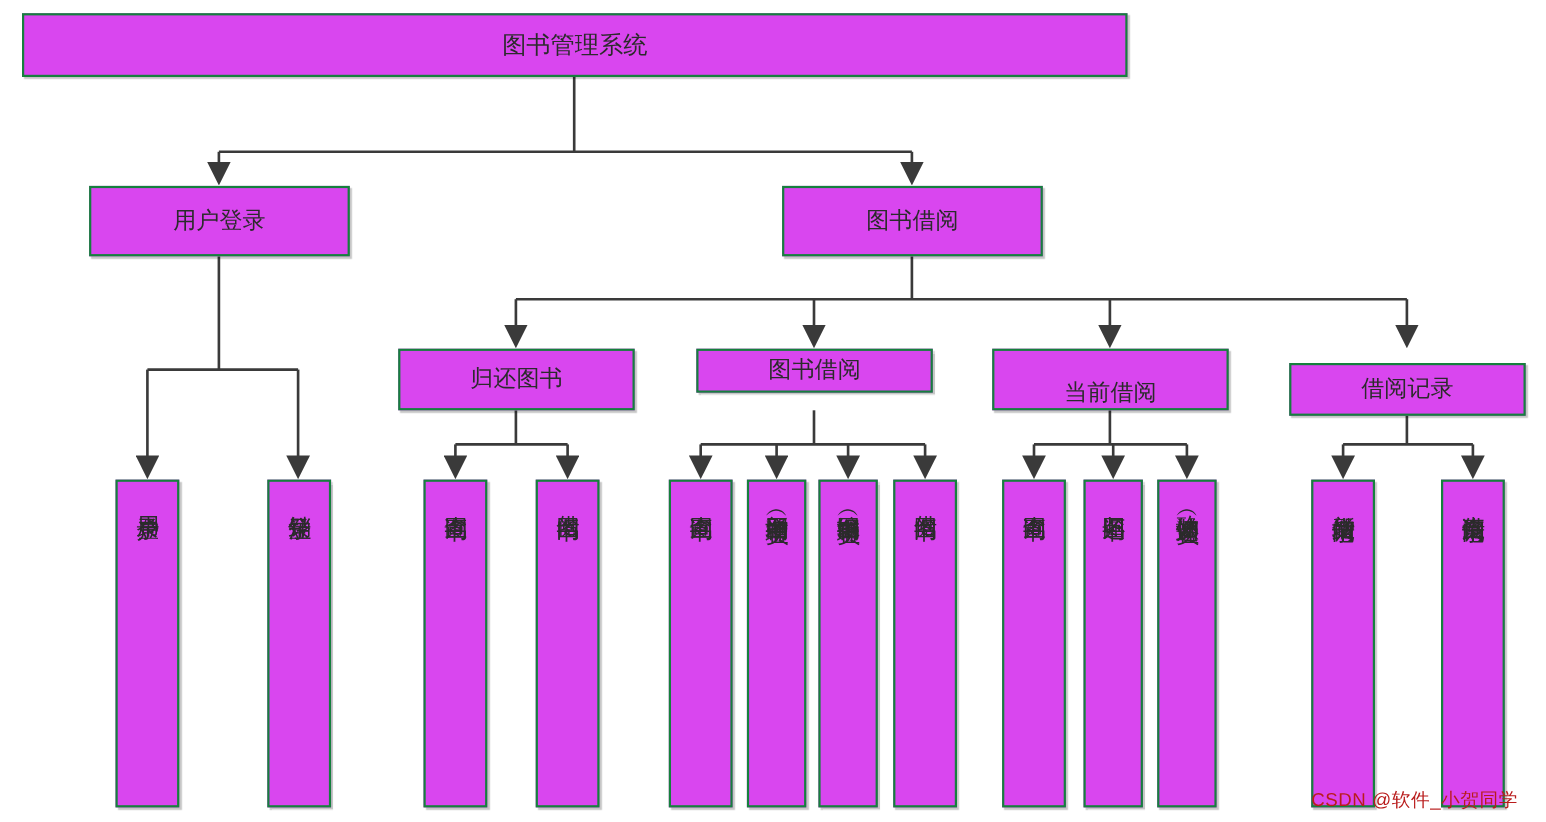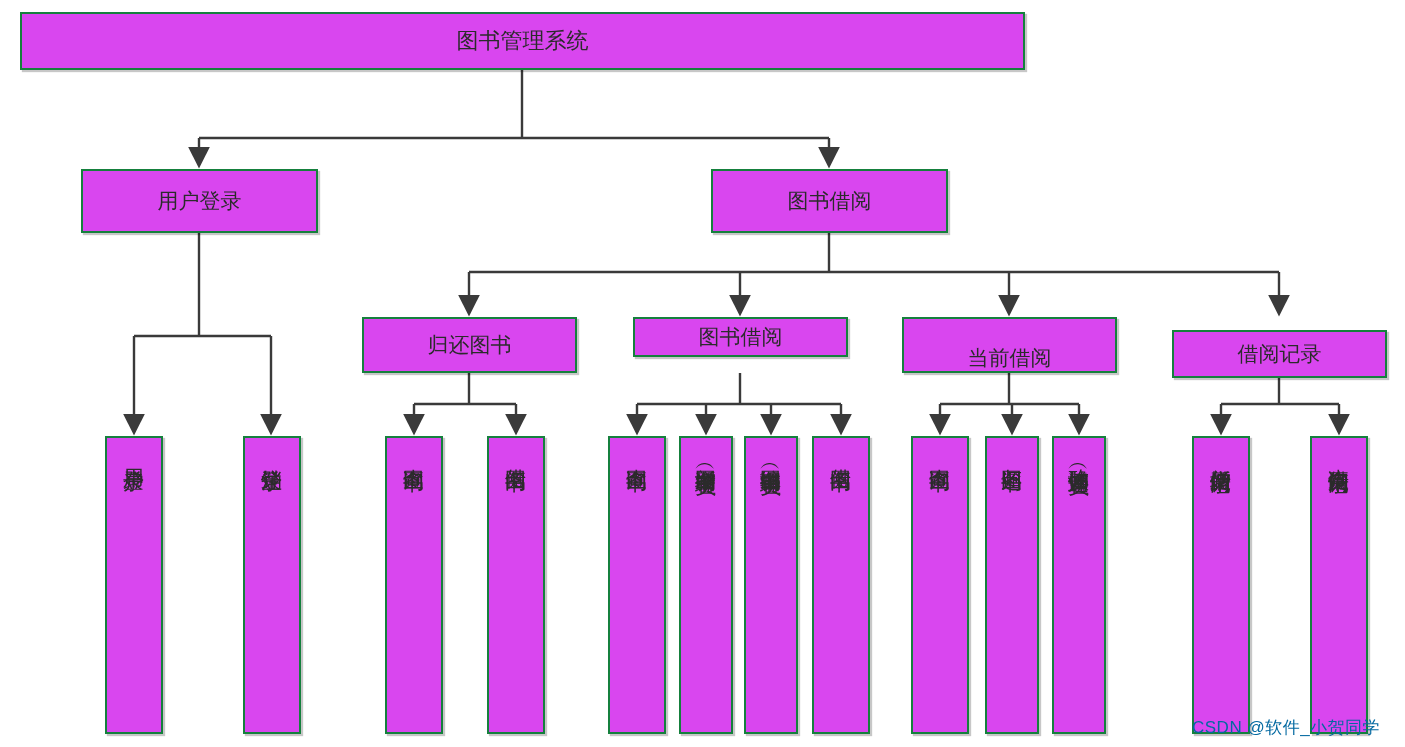--- a/index.html
+++ b/index.html
@@ -53,21 +53,21 @@
   }
   .node.vert .label {
     writing-mode: vertical-rl;
     text-orientation: upright;
     font-size: 21px;
     letter-spacing: 1px;
     line-height: 1;
   }
   .watermark {
     position: absolute;
-    color: #0369a1;
+    color: #b91c1c;
     font-size: 17px;
     white-space: nowrap;
     letter-spacing: 0.5px;
   }
 </style>
 </head>
 <body>
 
 <div id="canvas">
 

